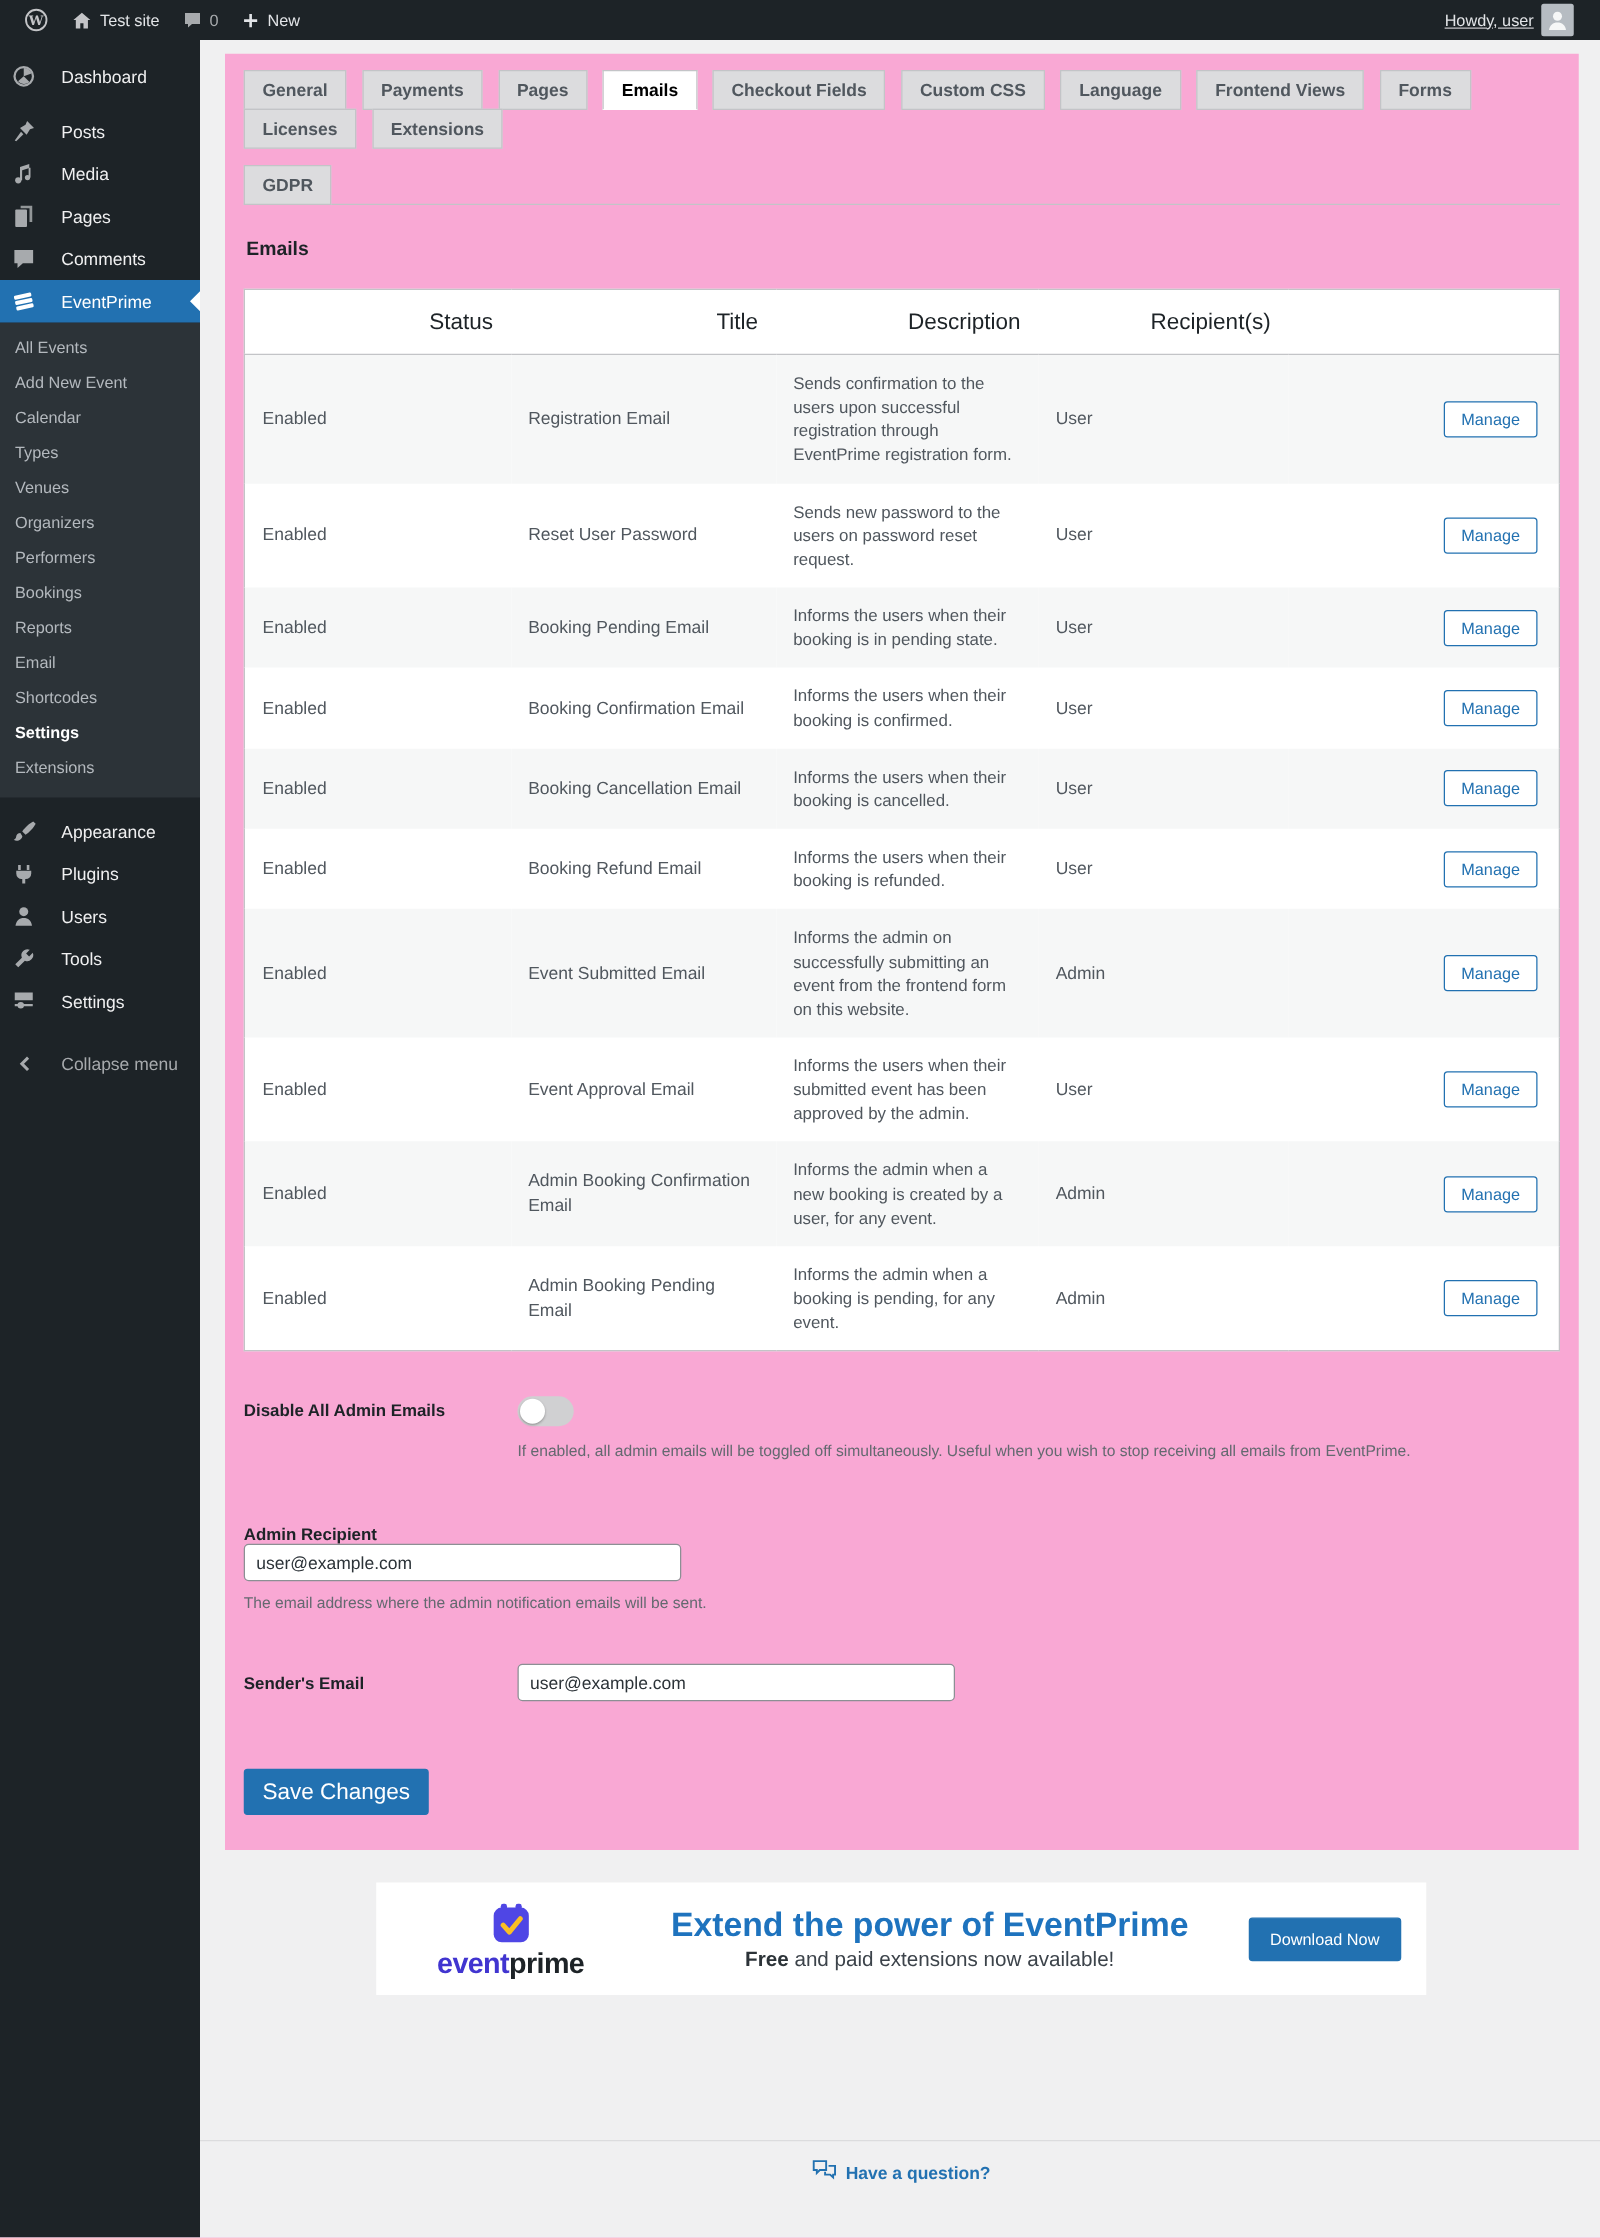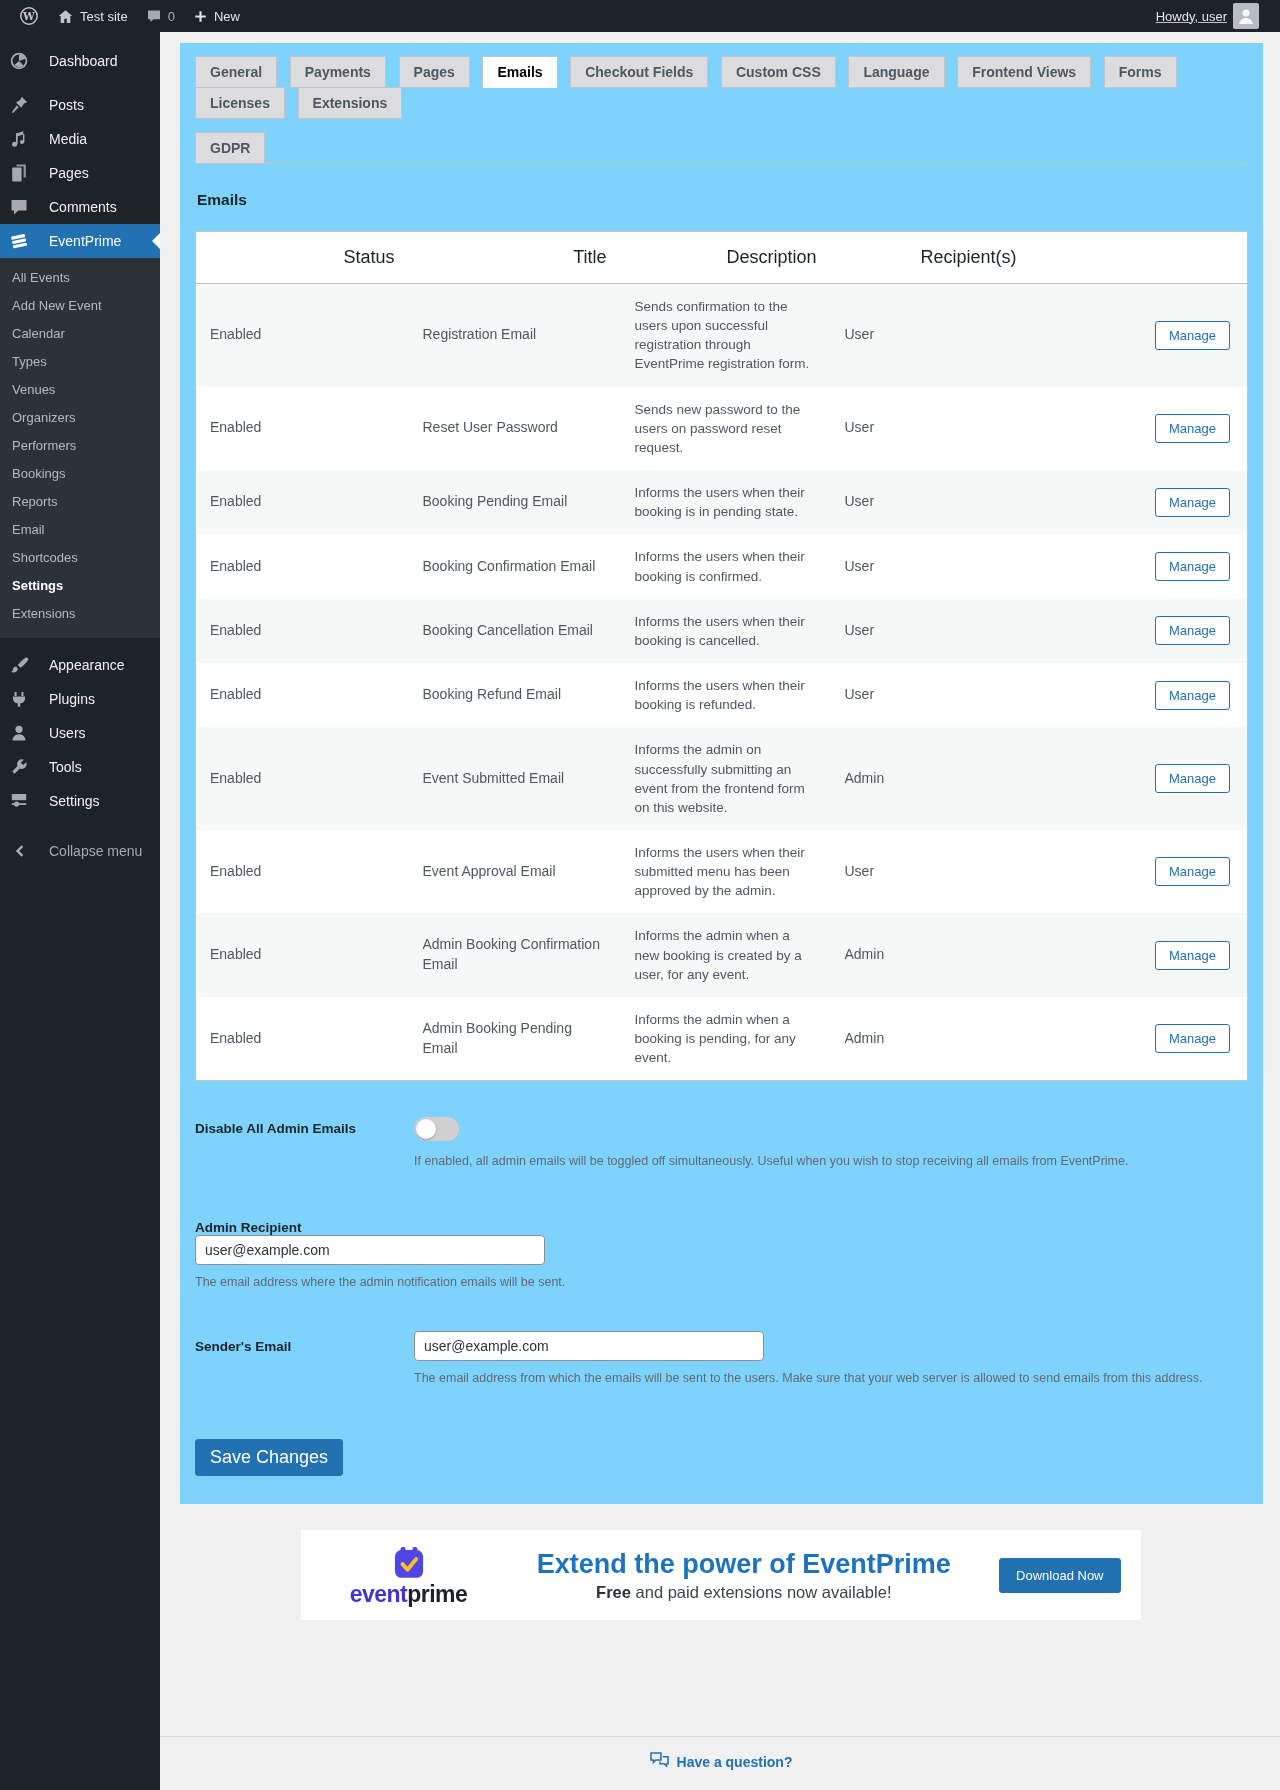--- a/index.html
+++ b/index.html
@@ -26,21 +26,21 @@
   .menu-item.active::after { content:""; position:absolute; right:0; top:50%; margin-top:-8px; border:8px solid transparent; border-right-color:#fff; }
   .menu-sep { height:10px; }
   .submenu { background:#2c3338; padding:6px 0 10px; }
   .submenu-item { padding:7px 12px; font-size:13px; color:#b4b9be; cursor:pointer; line-height:14px; }
   .submenu-item.current { color:#fff; font-weight:bold; }
   .collapse-item { margin-top:16px; color:#a7aaad; }
   .collapse-item .mi-icon { color:#a7aaad; }
 
   
   .content { flex:1; background:#f0f0f1; display:flex; flex-direction:column; }
-  .card { background:#7dd3fc; margin:11px 18px 0 20px; padding:13px 15px 28px 15px; }
+  .card { background:#f9a8d4; margin:11px 18px 0 20px; padding:13px 15px 28px 15px; }
 
   
   .nav-tabs { border-bottom:1px solid #c3c4c7; padding-bottom:0; }
   .nav-tab { display:inline-block; padding:7px 14px; margin:0 9px -1px 0; background:#dcdcde; border:1px solid #c3c4c7; color:#50575e; font-size:14px; font-weight:bold; cursor:pointer; line-height:16px; }
   .nav-tab.active { background:#fff; border-bottom-color:#fff; color:#000; }
   .nav-row2 { margin-top:14px; }
 
   .page-title { font-size:15.5px; font-weight:bold; color:#1d2327; margin:27px 0 0 2px; }
 
   
@@ -351,21 +351,21 @@
           <tr class="stripe">
             <td>Enabled</td>
             <td>Event Submitted Email</td>
             <td class="desc">Informs the admin on successfully submitting an event from the frontend form on this website.</td>
             <td>Admin</td>
             <td class="manage-cell"><button class="manage-btn">Manage</button></td>
           </tr>
           <tr>
             <td>Enabled</td>
             <td>Event Approval Email</td>
-            <td class="desc">Informs the users when their submitted menu has been approved by the admin.</td>
+            <td class="desc">Informs the users when their submitted event has been approved by the admin.</td>
             <td>User</td>
             <td class="manage-cell"><button class="manage-btn">Manage</button></td>
           </tr>
           <tr class="stripe">
             <td>Enabled</td>
             <td>Admin Booking Confirmation Email</td>
             <td class="desc">Informs the admin when a new booking is created by a user, for any event.</td>
             <td>Admin</td>
             <td class="manage-cell"><button class="manage-btn">Manage</button></td>
           </tr>
@@ -394,21 +394,20 @@
         <div class="form-field">
           <input type="text" class="text-input" value="user@example.com" style="">
           <div class="help-text">The email address where the admin notification emails will be sent.</div>
         </div>
       </div>
 
       <div class="form-row" style="margin-top:42px;">
         <div class="form-label" style="padding-top:8px;">Sender's Email</div>
         <div class="form-field">
           <input type="text" class="text-input" value="user@example.com" style="">
-          <div class="help-text">The email address from which the emails will be sent to the users. Make sure that your web server is allowed to send emails from this address.</div>
         </div>
       </div>
 
       <button class="save-btn">Save Changes</button>
     </div>
 
     <div class="banner">
       <div class="ep-logo">
         <svg width="38" height="38" viewBox="0 0 20 20">
           <rect x="5.6" y="1.6" width="2.6" height="3.4" rx="1" fill="#4f46e5"></rect>

